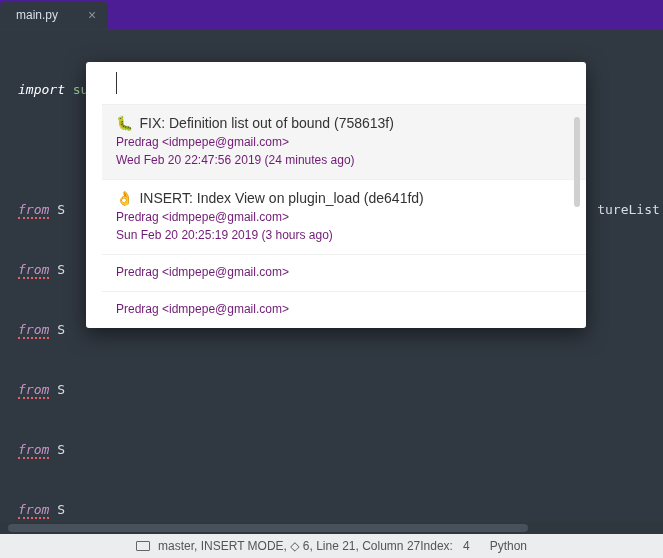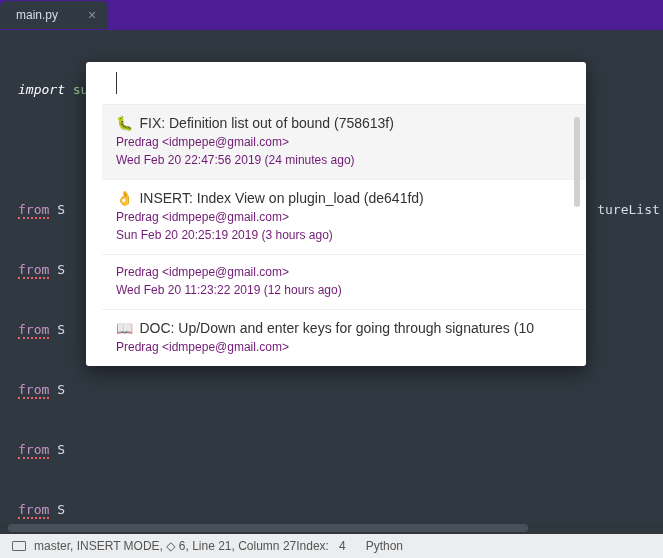--- a/index.html
+++ b/index.html
@@ -44,21 +44,21 @@
     white-space: pre;
     color: #d8dee9;
     height: 490px;
     overflow: hidden;
   }
   .line {
     white-space: pre;
     height: 20px;
   }
   .kw-import { color: #ffffff; font-style: italic; }
-  .kw-from { color: #c695c6; }
+  .kw-from { color: #c695c6; font-style: italic; }
   .kw-sub { color: #d8dee9; }
   .kw-name { color: #99c794; }
   .squiggle { border-bottom: 2px dotted #ec5f67; }
 
   .overlay {
     position: absolute;
     left: 86px;
     top: 62px;
     width: 500px;
     background: #fff;
@@ -117,21 +117,21 @@
   .statusbar {
     position: absolute;
     bottom: 0;
     left: 0;
     right: 0;
     height: 24px;
     background: #ebedef;
     color: #555;
     display: flex;
     align-items: center;
-    justify-content: flex-start;
+    justify-content: center;
     padding: 0 12px;
     font-size: 12px;
   }
   .statusbar-left {
     display: flex;
     align-items: center;
     gap: 8px;
   }
   .statusbar-right {
     display: flex;
@@ -207,24 +207,22 @@
       <div class="overlay-sub">Predrag &lt;idmpepe@gmail.com&gt;</div>
       <div class="overlay-sub">Wed Feb 20 22:47:56 2019 (24 minutes ago)</div>
     </div>
     <div class="overlay-item">
       <div class="overlay-title"><span class="emoji">👌</span><span>INSERT: Index View on plugin_load (de641fd)</span></div>
       <div class="overlay-sub">Predrag &lt;idmpepe@gmail.com&gt;</div>
       <div class="overlay-sub">Sun Feb 20 20:25:19 2019 (3 hours ago)</div>
     </div>
     <div class="overlay-item">
       <div class="overlay-sub">Predrag &lt;idmpepe@gmail.com&gt;</div>
-      <div class="overlay-sub">Wed Feb 20 11:23:22 2019 (12 hours ago)</div>
     </div>
     <div class="overlay-item" style="border-bottom:none;">
-      <div class="overlay-title"><span class="emoji">📖</span><span>DOC: Up/Down and enter keys for going through signatures (10</span></div>
       <div class="overlay-sub">Predrag &lt;idmpepe@gmail.com&gt;</div>
     </div>
   </div>
   <div class="overlay-scrollbar"></div>
 </div>
 
 <div class="hscroll">
   <div class="hscroll-thumb"></div>
 </div>
 

